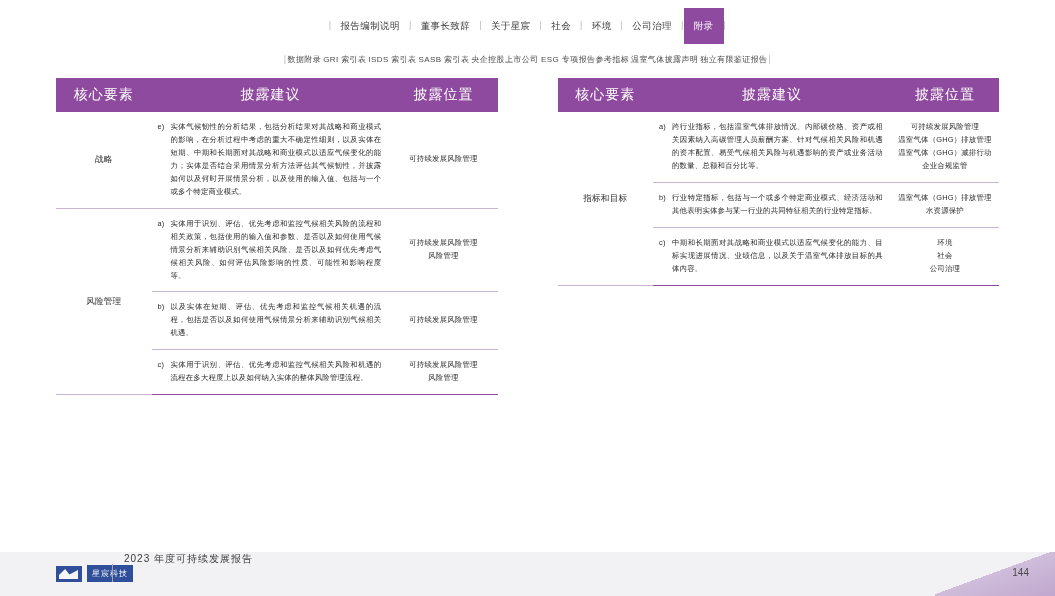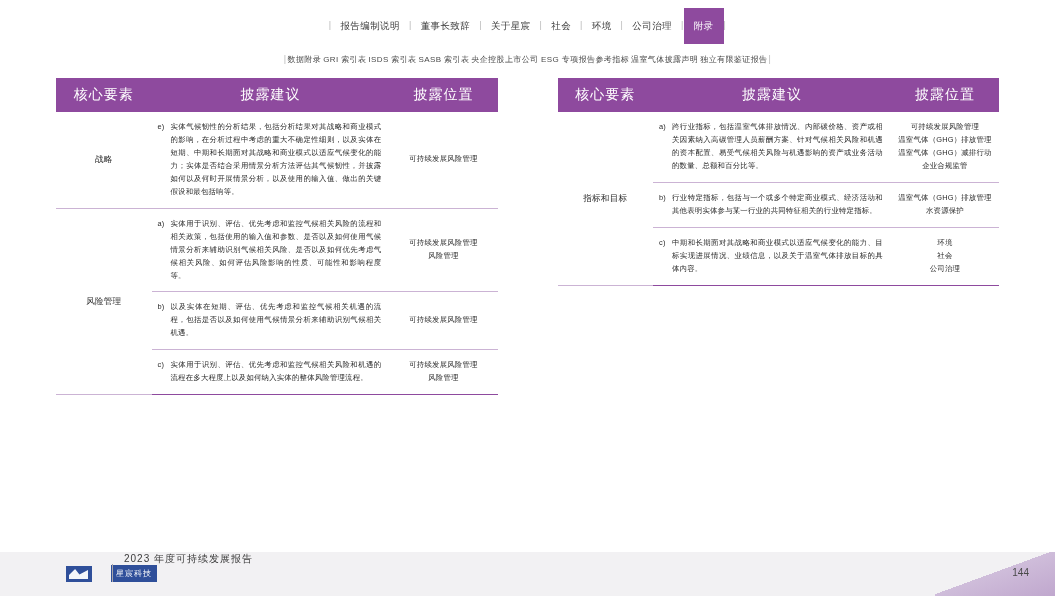--- a/index.html
+++ b/index.html
@@ -150,22 +150,21 @@
   .footer-inner {
     position: relative;
     height: 100%;
   }
   .footer-logo {
     position: absolute;
     left: 56px;
     top: 13px;
     display: flex;
     align-items: flex-end;
-    gap: 19px;
-    margin-left: 10px;
+    gap: 5px;
   }
   .logo-mark {
     width: 26px;
     height: 16px;
     background: #2f4f9a;
     position: relative;
     overflow: hidden;
   }
   .logo-mark:after {
     content: "";
@@ -262,21 +261,21 @@
           <tr>
             <th class="c-key">核心要素</th>
             <th class="c-rec">披露建议</th>
             <th class="c-loc">披露位置</th>
           </tr>
         </thead>
         <tbody>
           <tr>
             <td class="key">战略</td>
             <td class="rec">
-              <span class="reclabel">e)</span><span class="rectext">实体气候韧性的分析结果，包括分析结果对其战略和商业模式的影响，在分析过程中考虑的重大不确定性细则，以及实体在短期、中期和长期面对其战略和商业模式以适应气候变化的能力；实体是否结合采用情景分析方法评估其气候韧性，并披露如何以及何时开展情景分析，以及使用的输入值、做出的关键假设和最包括响等。</span>
+              <span class="reclabel">e)</span><span class="rectext">实体气候韧性的分析结果，包括分析结果对其战略和商业模式的影响，在分析过程中考虑的重大不确定性细则，以及实体在短期、中期和长期面对其战略和商业模式以适应气候变化的能力；实体是否结合采用情景分析方法评估其气候韧性，并披露如何以及何时开展情景分析，以及使用的输入值、包括与一个或多个特定商业模式。</span>
             </td>
             <td class="loc">可持续发展风险管理</td>
           </tr>
 
           <tr>
             <td class="key" rowspan="3">风险管理</td>
             <td class="rec">
               <span class="reclabel">a)</span><span class="rectext">实体用于识别、评估、优先考虑和监控气候相关风险的流程和相关政策，包括使用的输入值和参数、是否以及如何使用气候情景分析来辅助识别气候相关风险、是否以及如何优先考虑气候相关风险、如何评估风险影响的性质、可能性和影响程度等。</span>
             </td>
             <td class="loc" style="white-space:pre-line">可持续发展风险管理

